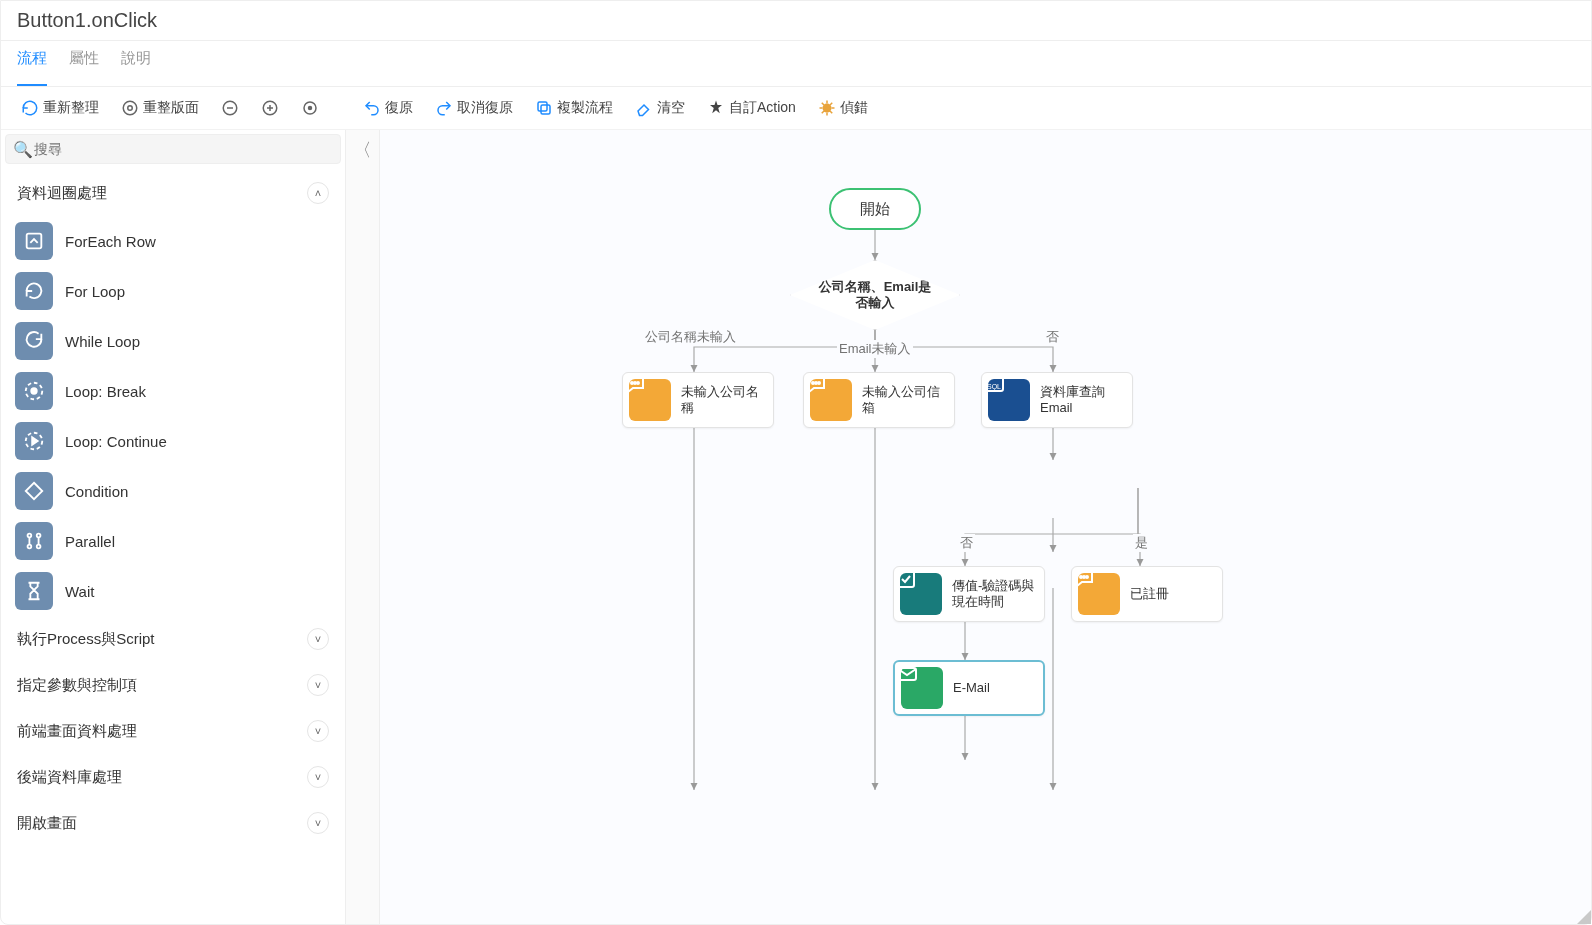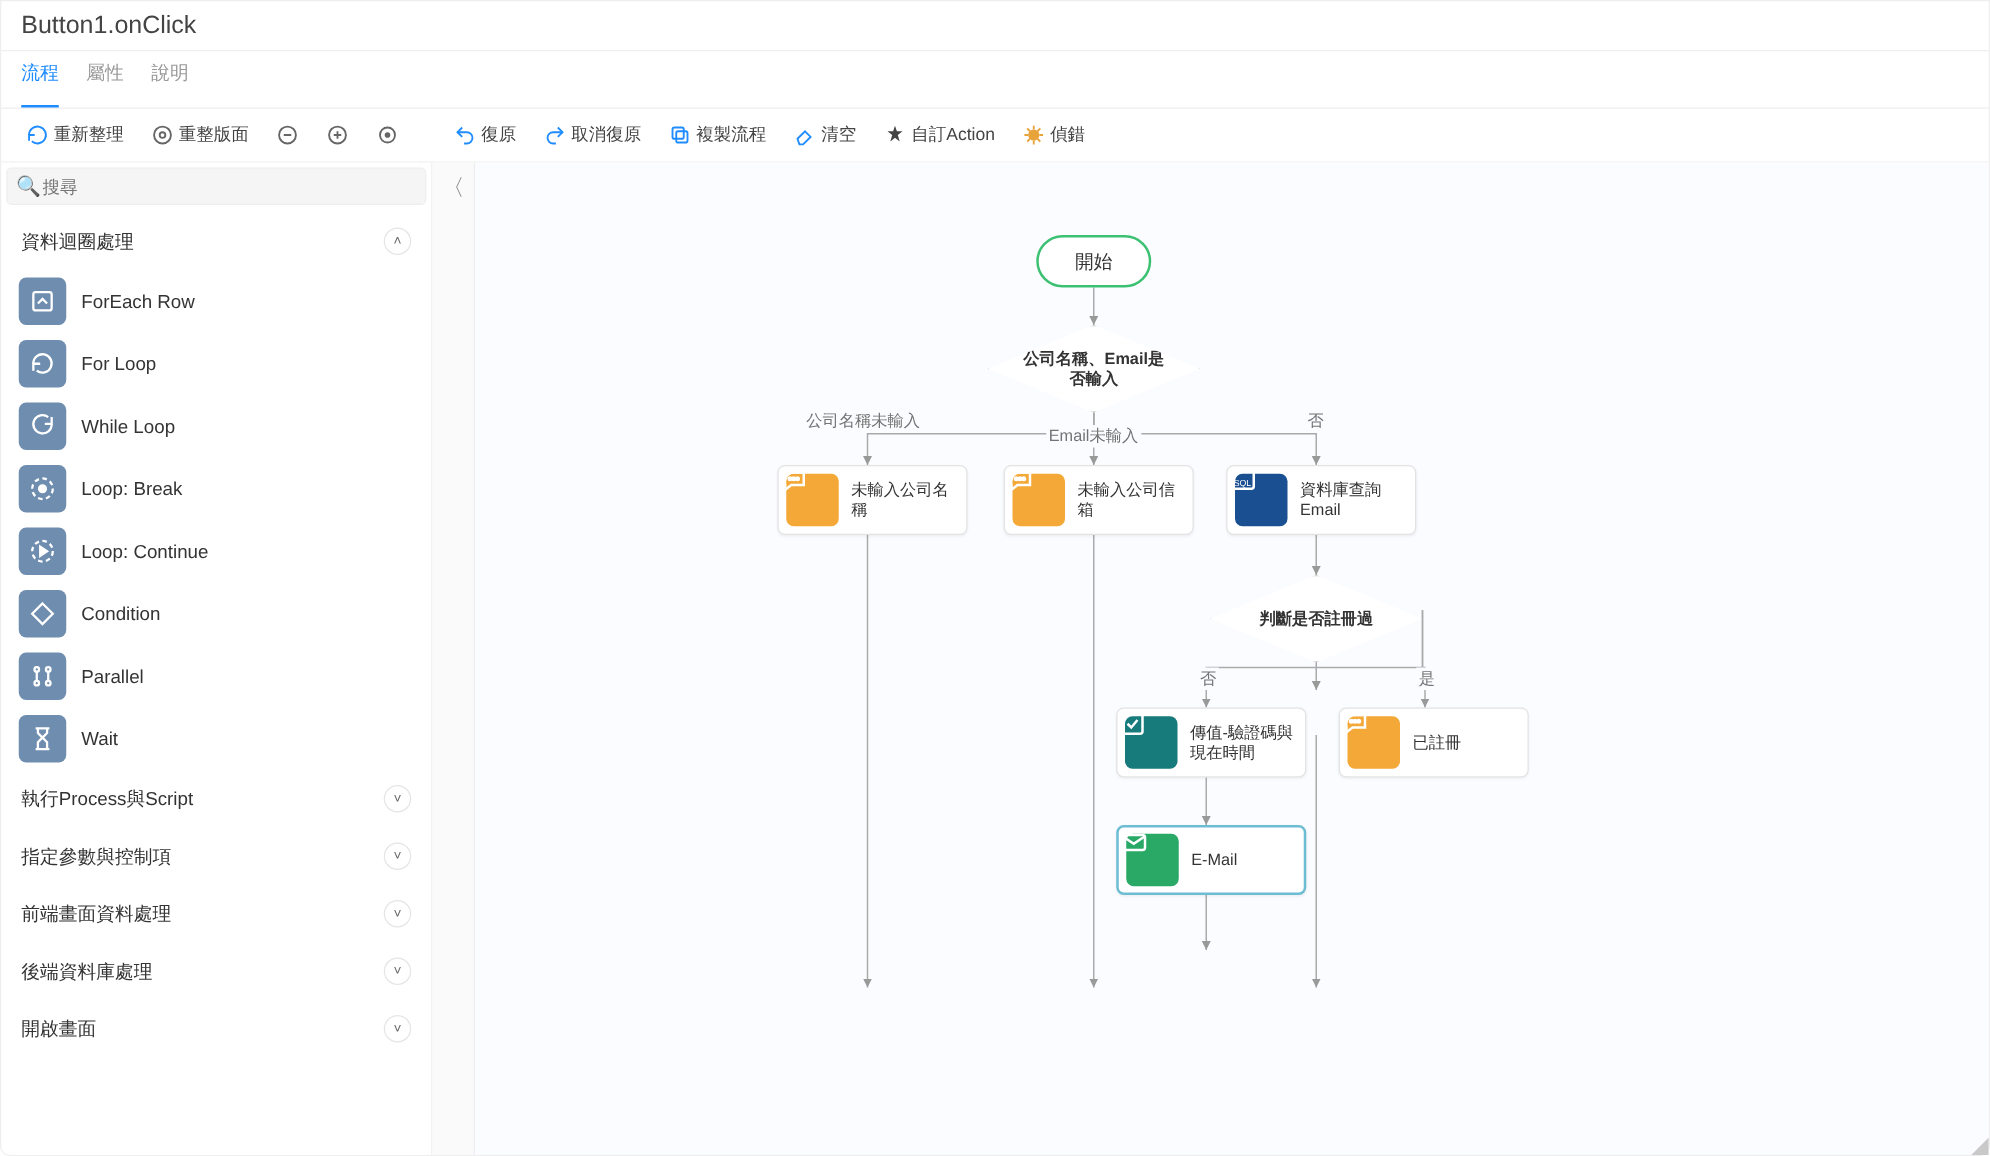--- a/index.html
+++ b/index.html
@@ -323,23 +323,20 @@
       <div class="action-node" style="left:601px; top:242px;">
         <div class="node-icon ic-blue">
             <svg width="24" height="24" viewBox="0 0 24 24">
               <rect x="3" y="4" width="18" height="14" rx="2" fill="none" stroke="#fff" stroke-width="2"></rect>
               <text x="12" y="16" font-size="7" fill="#fff" text-anchor="middle" font-family="Arial">SQL</text>
             </svg>
           </div>
         <span><span>資料庫查詢</span><br><span>Email</span></span>
       </div>
 
-      <div class="diamond" style="left:588px; top:330px;">
-          <div class="diamond-inner">判斷是否註冊過</div>
-        </div>
       <div class="edge-label" style="left:578px; top:404px;">否</div>
       <div class="edge-label" style="left:753px; top:404px;">是</div>
 
       <div class="action-node" style="left:513px; top:436px;">
         <div class="node-icon ic-teal">
             <svg width="24" height="24" viewBox="0 0 24 24" fill="none" stroke="#fff" stroke-width="2">
               <rect x="4" y="4" width="16" height="16" rx="2"></rect>
               <path d="M8 12l3 3 5-6"></path>
             </svg>
           </div>

